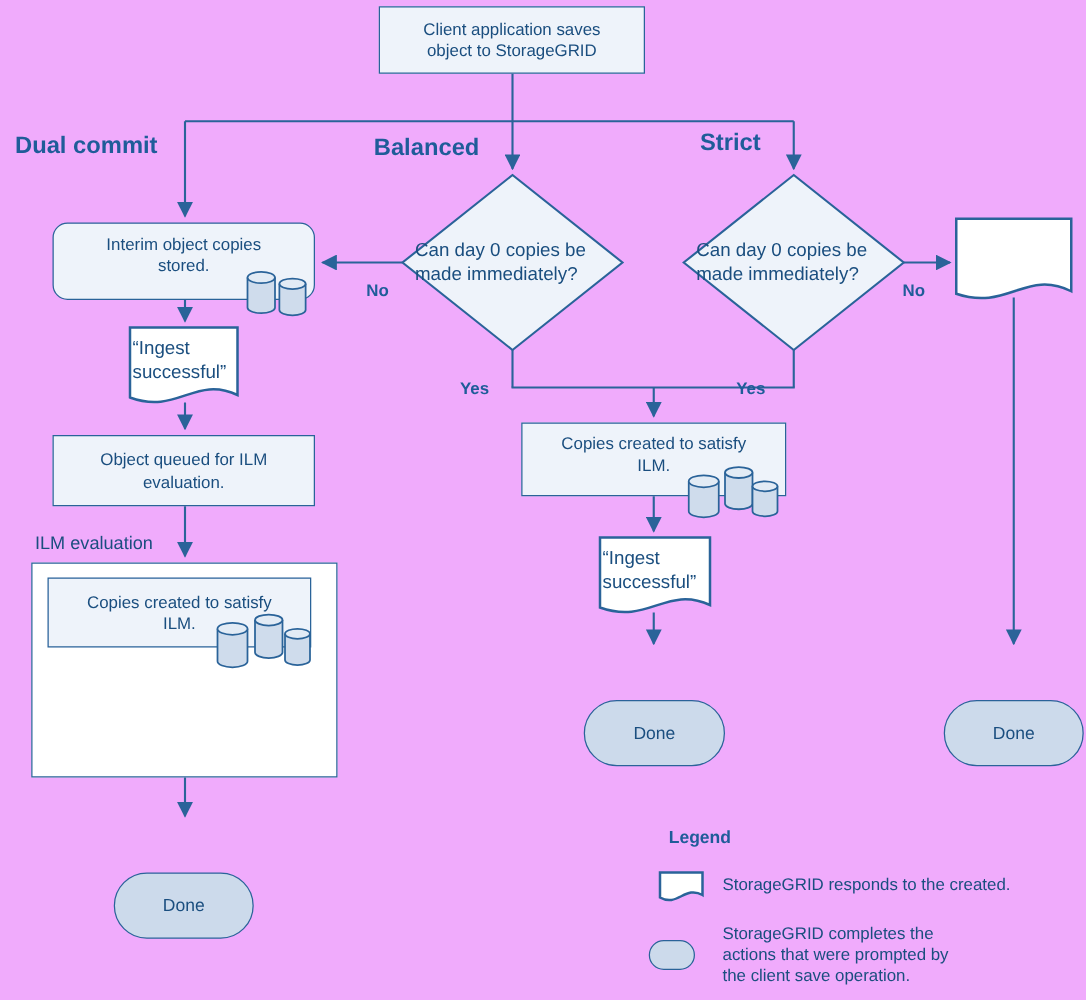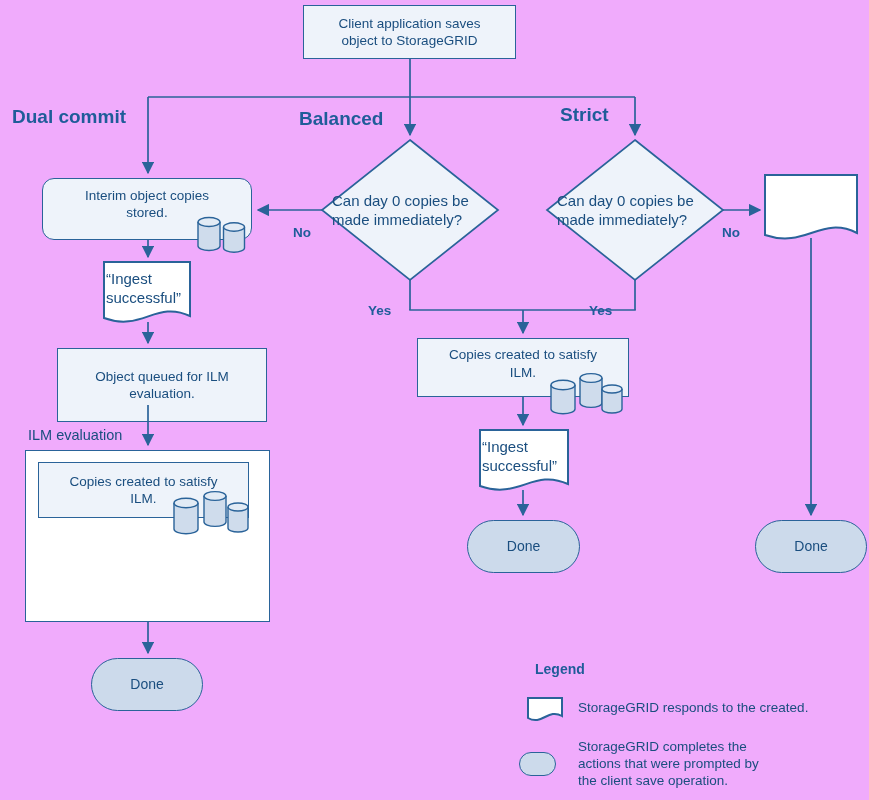--- a/index.html
+++ b/index.html
@@ -7,21 +7,21 @@
   .canvas {
     position:relative; width:869px; height:800px; background:#f0abfc;
     color:#1a4e7f; overflow:hidden;text-decoration:underline;
   }
   .node {
     position:absolute; display:flex; align-items:center; justify-content:center;
     text-align:center; font-size:13.5px; line-height:1.28; color:#1a4e7f;
   }
   .box  { background:#eef3fa; border:1.5px solid #2a6399; }
   .container-box { background:#ffffff; border:1.6px solid #2a6399; }
-  .pill { background:#ccdaeb; border:1.5px solid #2a6399; border-radius:27px; font-size:14px; }
+  .pill { background:#ccdaeb; border:1.5px solid #2a6399; border-radius:27px; font-size:14px;margin-top:40px; }
   .hdr  { position:absolute; font-weight:bold; font-size:19px; color:#1f5c99; white-space:nowrap; }
   .small-label { position:absolute; font-size:14.5px; color:#1a4e7f; white-space:nowrap; }
   .edge-label { position:absolute; font-weight:bold; font-size:13.5px; color:#1f5c99; white-space:nowrap;margin-top:40px; }
   .overlay-text {
     position:absolute; display:flex; align-items:center; justify-content:center;
     text-align:left; font-size:15px; line-height:1.28; color:#1a4e7f;
   }
   svg.layer { position:absolute; left:0; top:0; width:869px; height:800px; pointer-events:none; }
   .legend-title { position:absolute; font-weight:bold; font-size:14px; color:#1f5c99;margin-left:24px; }
   .legend-text { position:absolute; font-size:13.5px; line-height:1.25; color:#1a4e7f; }
@@ -31,21 +31,21 @@
 </style>
 </head>
 <body>
 
 <div class="canvas">
 
   <div class="node box" style="left:303px;top:5px;width:213px;height:54px;padding:0 18px;">Client application saves object to StorageGRID</div>
 
   <div class="node box" style="left:42px;top:178px;width:210px;height:62px;padding:0 30px 10px 30px;border-radius:12px;">Interim object copies stored.</div>
 
-  <div class="node box" style="left:42px;top:348px;width:210px;height:74px;padding:0 24px;margin-left:15px;">Object queued for ILM evaluation.</div>
+  <div class="node box" style="left:42px;top:348px;width:210px;height:57px;padding:0 24px;">Object queued for ILM evaluation.</div>
 
   <div class="node container-box" style="left:25px;top:450px;width:245px;height:172px;"></div>
 
   <div class="node box" style="left:38px;top:462px;width:211px;height:56px;padding:0 22px;">Copies created to satisfy ILM.</div>
 
 
   <div class="node pill" style="left:91px;top:658px;width:112px;height:53px;">Done</div>
 
   <div class="node box" style="left:417px;top:338px;width:212px;height:59px;padding:0 26px 8px 26px;">Copies created to satisfy ILM.</div>
 

